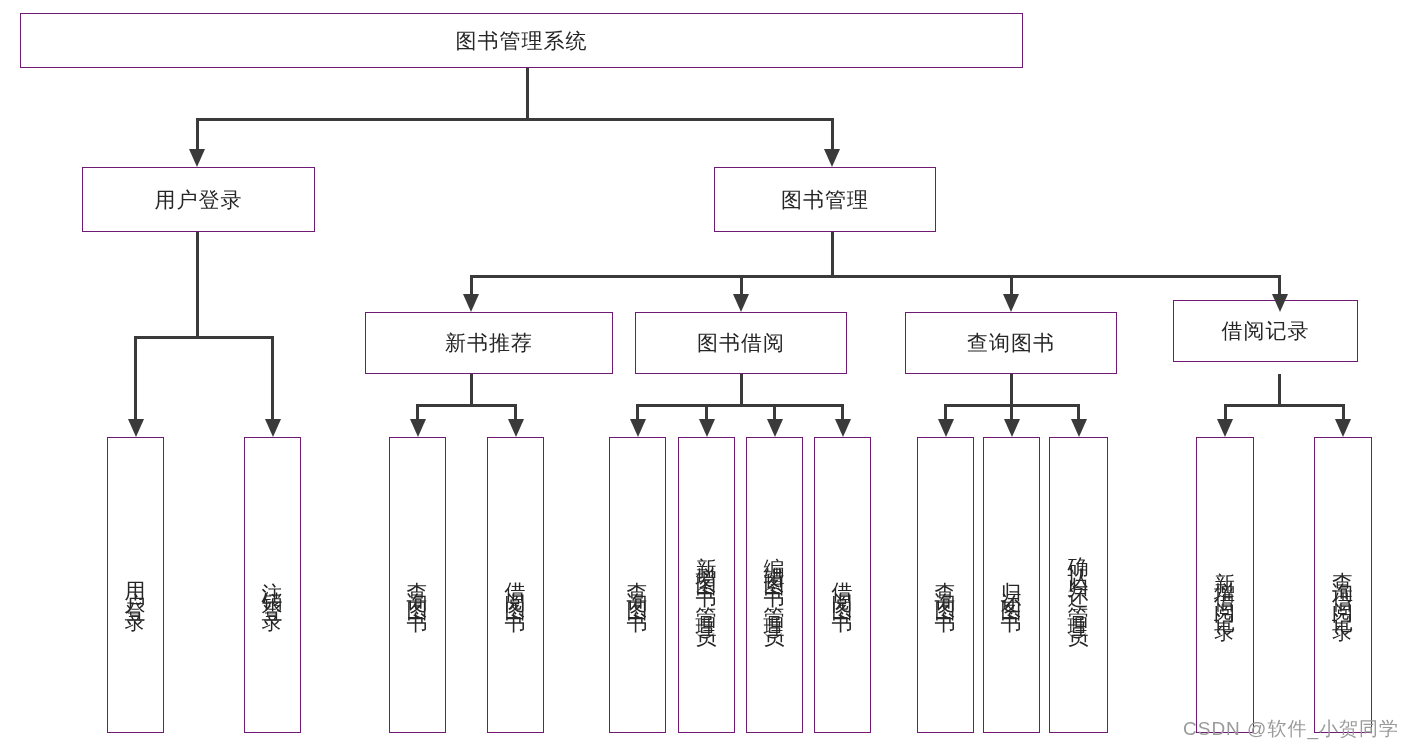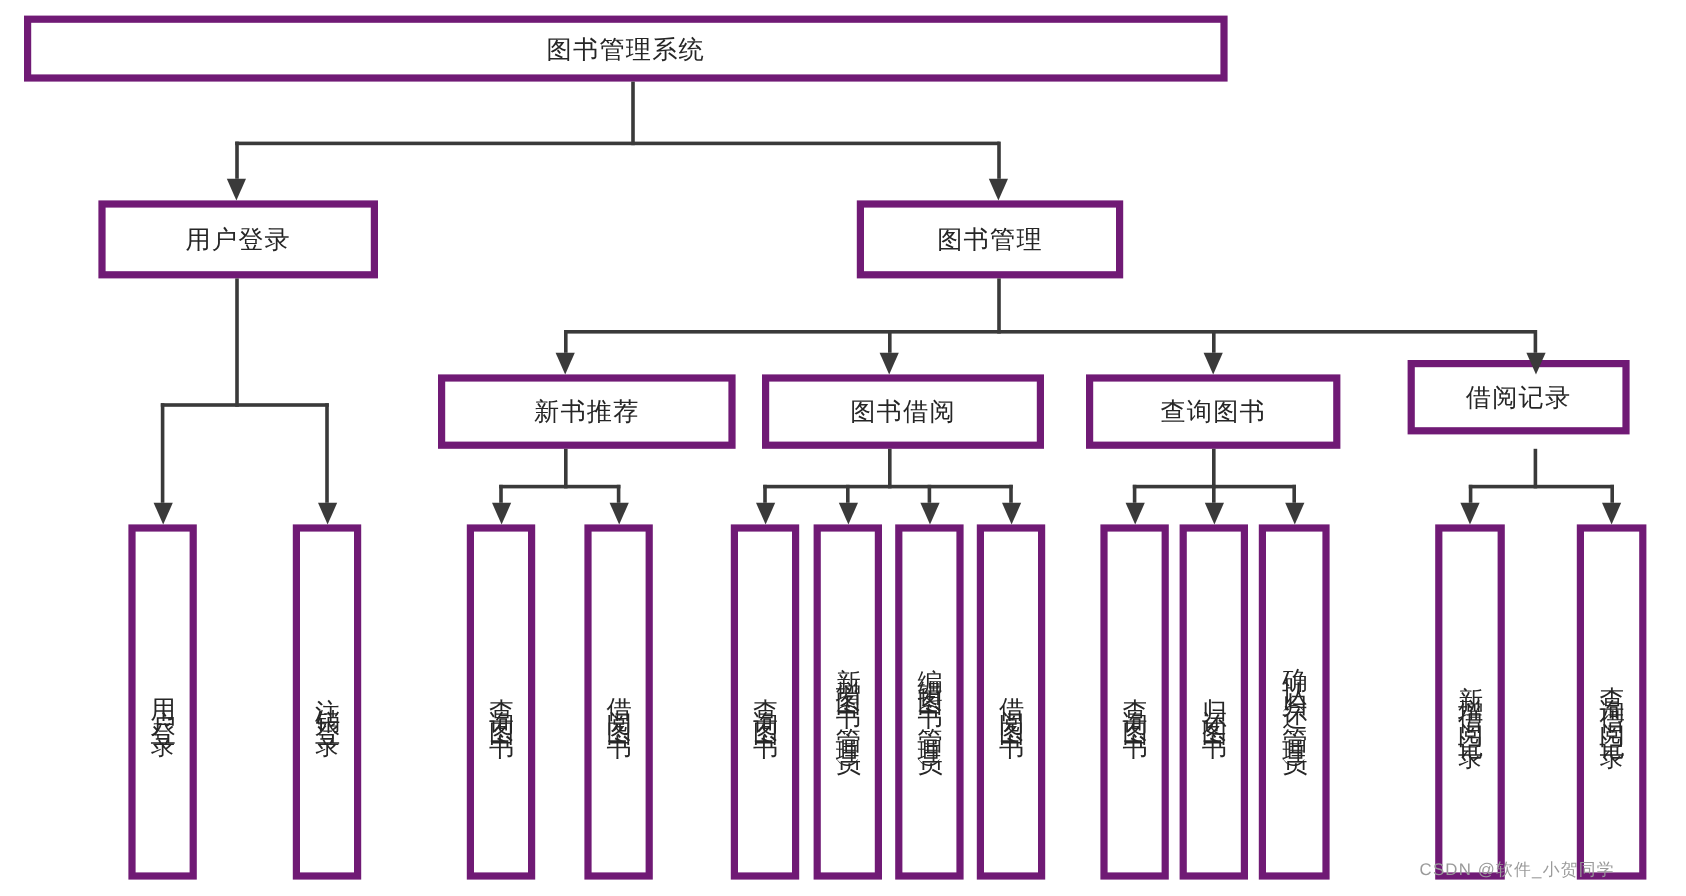--- a/index.html
+++ b/index.html
@@ -1,37 +1,37 @@
 <!DOCTYPE html>
 <html><head>
 <meta charset="utf-8">
 <style>
   html,body{margin:0;padding:0;background:#ffffff;}
   .canvas{
     position:relative;width:1405px;height:747px;background:#ffffff;overflow:hidden;
     font-family:"Liberation Sans",sans-serif;color:#262626;
   }
   .box{
-    position:absolute;background:#ffffff;border:6px solid #701a75;box-sizing:border-box;
+    position:absolute;background:#ffffff;border:1px solid #701a75;box-sizing:border-box;
     display:flex;align-items:center;justify-content:center;
   }
   .hlbl{font-size:21px;letter-spacing:1px;white-space:nowrap;color:#262626;}
   .vlbl{
     writing-mode:vertical-rl;text-orientation:mixed;
     font-size:21px;letter-spacing:10px;color:#262626;line-height:1;
   }
   .vline{position:absolute;width:3px;background:#3a3a3a;}
   .hline{position:absolute;height:3px;background:#3a3a3a;}
   .drop{position:absolute;width:3px;background:#3a3a3a;}
   .drop::after{
     content:"";position:absolute;top:100%;left:50%;transform:translateX(-50%);
     width:0;height:0;border:8px solid transparent;border-bottom:0;border-top:18px solid #3a3a3a;
   }
   .watermark{
-    position:absolute;left:1183px;top:716px;font-size:14px;color:#9a9a9a;
+    position:absolute;left:1183px;top:716px;font-size:19px;color:#9a9a9a;
     white-space:nowrap;letter-spacing:1px;
   }
 </style>
 </head>
 <body>
 
 <div class="canvas">
 
   <div class="box" style="left:20px;top:13px;width:1003px;height:55px;">
     <span class="hlbl">图书管理系统</span>
@@ -40,21 +40,21 @@
   <div class="box" style="left:82px;top:167px;width:233px;height:65px;">
     <span class="hlbl">用户登录</span>
   </div>
   <div class="box" style="left:714px;top:167px;width:222px;height:65px;">
     <span class="hlbl">图书管理</span>
   </div>
 
   <div class="box" style="left:365px;top:312px;width:248px;height:62px;">
     <span class="hlbl">新书推荐</span>
   </div>
-  <div class="box" style="left:635px;top:312px;width:235px;height:62px;justify-content:center;">
+  <div class="box" style="left:635px;top:312px;width:212px;height:62px;justify-content:center;">
     <span class="hlbl">图书借阅</span>
   </div>
   <div class="box" style="left:905px;top:312px;width:212px;height:62px;">
     <span class="hlbl">查询图书</span>
   </div>
   <div class="box" style="left:1173px;top:300px;width:185px;height:62px;">
     <span class="hlbl">借阅记录</span>
   </div>
 
   <div class="box" style="left:107px;top:437px;width:57px;height:296px;">

